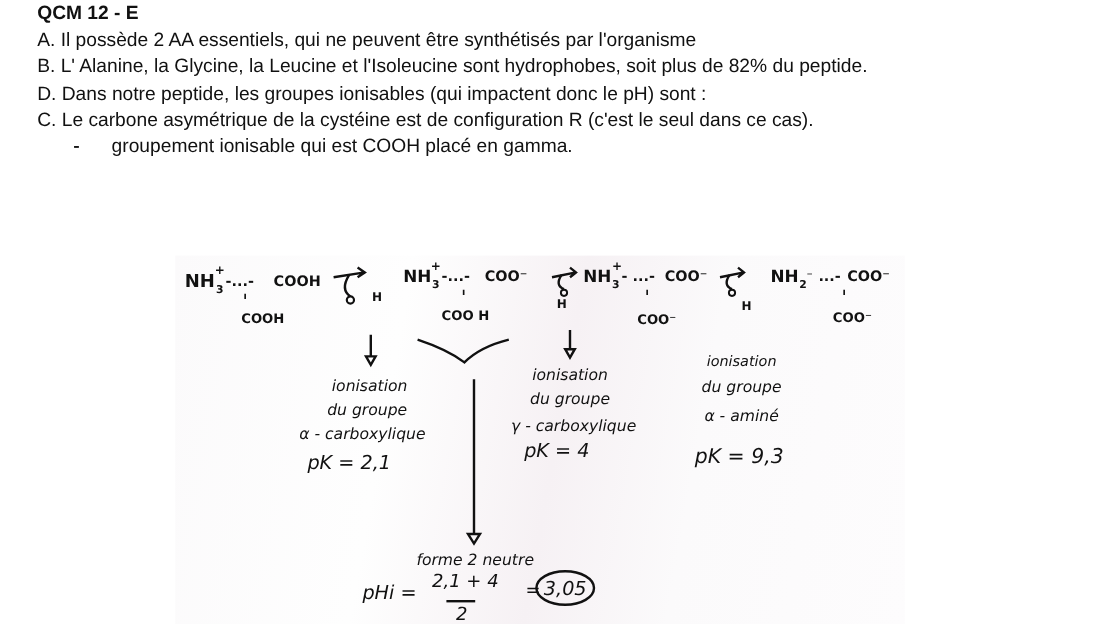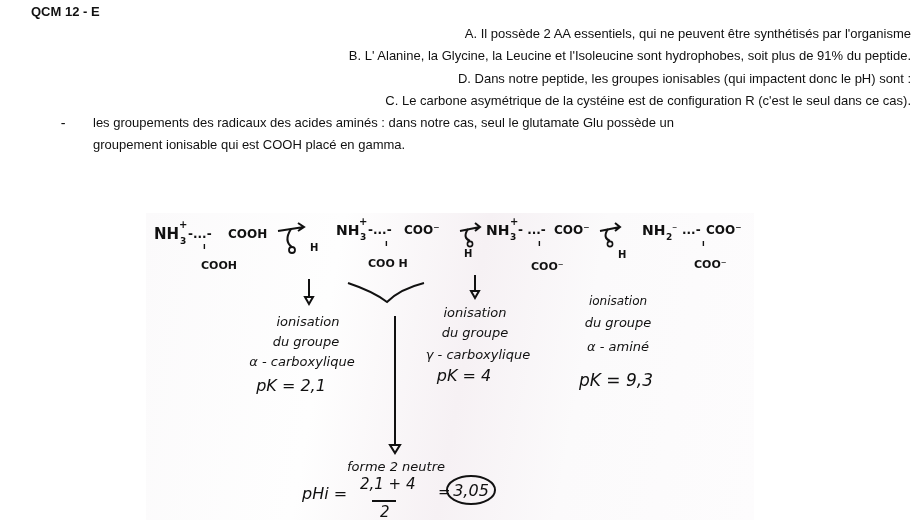--- a/index.html
+++ b/index.html
@@ -1,44 +1,43 @@
 <!DOCTYPE html>
 <html><head>
 <meta charset="utf-8">
 <style>
   html, body { margin:0; padding:0; background:#ffffff; }
   body { width:916px; height:520px; overflow:hidden; position:relative;
          font-family:"Liberation Sans", sans-serif; color:#111; }
-  .doc { position:absolute; left:31px; top:0; width:880px; font-size:13px; line-height:22.2px; }
+  .doc { position:absolute; left:31px; top:0; width:880px; font-size:16px; line-height:22.2px; }
   .title { font-weight:bold; margin-top:1px; }
-  .line { white-space:nowrap;text-align:right; }
+  .line { white-space:nowrap; }
   .bullet { position:relative; padding-left:62px; white-space:nowrap; }
   .bullet .dash { position:absolute; left:30px; }
   .cont { padding-left:62px; white-space:nowrap; }
 
   .scan { position:absolute; left:146px; top:213px; width:608px; height:307px;
           background:linear-gradient(100deg,#fbfafb 0%,#fefefe 30%,#f6f1f4 52%,#fbfafb 70%,#fdfcfd 100%); }
   .scan svg { position:absolute; left:0; top:0; }
   .hw { font-family:"DejaVu Sans", sans-serif; fill:#111; }
 </style>
 </head>
 <body>
 
 <div class="doc">
   <div class="title">QCM 12 - E</div>
   <div class="line">A. Il possède 2 AA essentiels, qui ne peuvent être synthétisés par l'organisme</div>
-  <div class="line">B. L' Alanine, la Glycine, la Leucine et l'Isoleucine sont hydrophobes, soit plus de 91% du peptide.</div>
+  <div class="line">B. L' Alanine, la Glycine, la Leucine et l'Isoleucine sont hydrophobes, soit plus de 82% du peptide.</div>
   <div class="line">D. Dans notre peptide, les groupes ionisables (qui impactent donc le pH) sont :</div>
   <div class="line">C. Le carbone asymétrique de la cystéine est de configuration R (c'est le seul dans ce cas).</div>
   <div class="bullet">
     <span class="dash">-</span>
   </div>
   <div class="bullet">
     <span class="dash">-</span>
-    <span>les groupements des radicaux des acides aminés : dans notre cas, seul le glutamate Glu possède un</span>
   </div>
   <div class="cont">groupement ionisable qui est COOH placé en gamma.</div>
 </div>
 
 <div class="scan">
   <svg width="608" height="307" viewBox="0 0 608 307">
     <g class="hw" font-weight="bold">
 
       <g>
         <text x="8" y="26" font-size="15"><tspan>NH</tspan></text>

